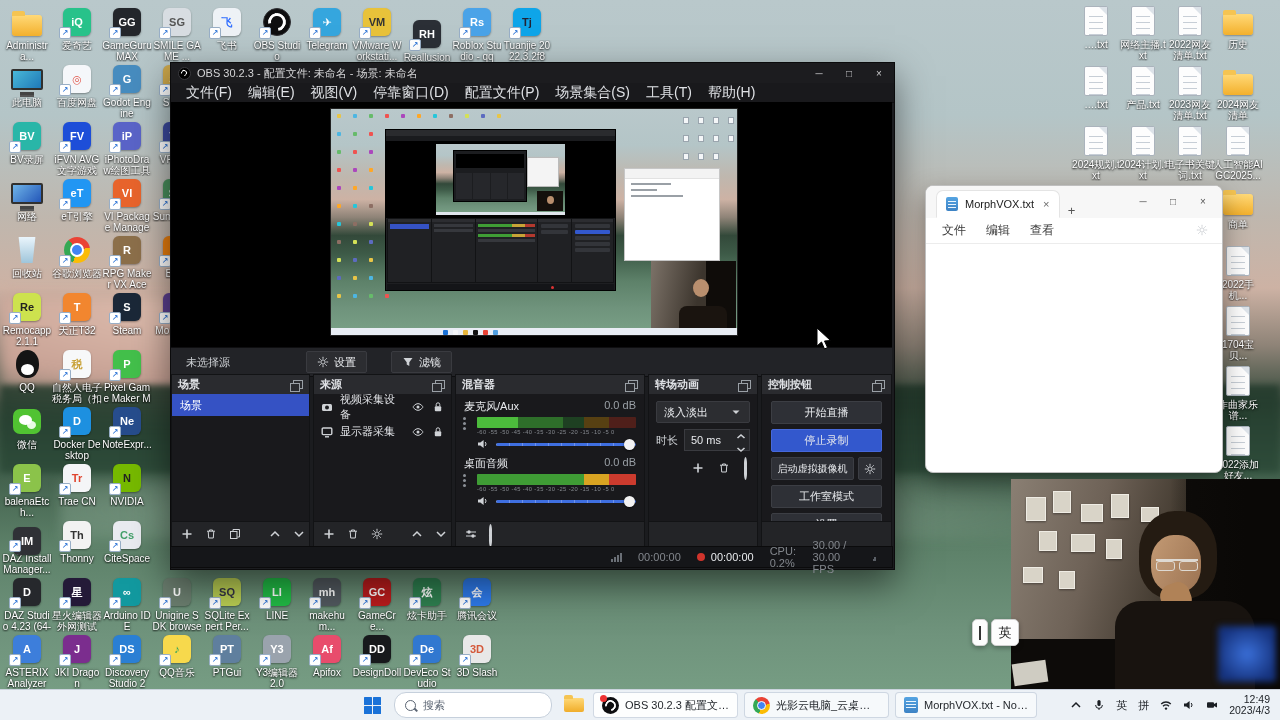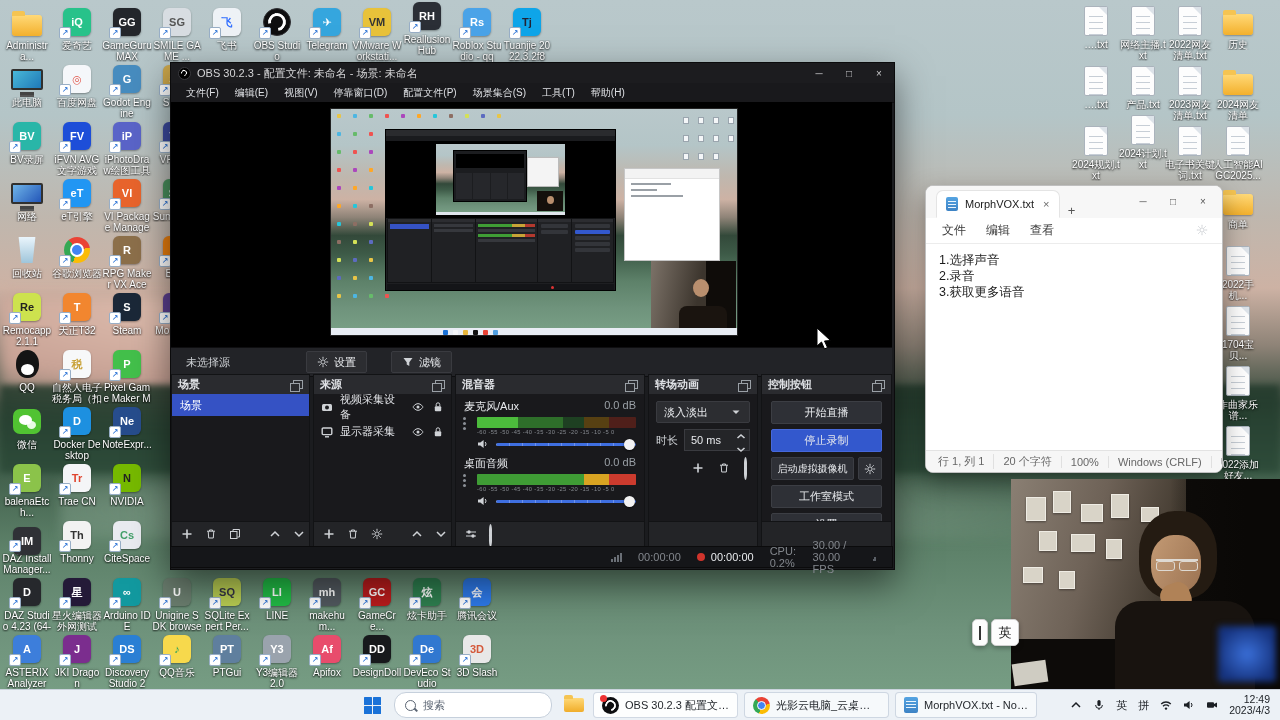--- a/index.html
+++ b/index.html
@@ -49,21 +49,21 @@
   .kebab{display:inline-block;width:3px;height:3px;border-radius:50%;background:currentColor;box-shadow:0 5px 0 currentColor,0 10px 0 currentColor;color:#cfd2d6}
 
   
   #obs{left:170px;top:62px;width:723px;height:506px;background:#1b1c1f;border:1px solid #0b0b0c;box-shadow:0 14px 34px rgba(0,0,0,.5);z-index:10}
   #obs-title{height:20px;background:#1c1c1f;display:flex;align-items:center;padding-left:7px;font-size:11px;color:#d4d4d6;gap:6px}
   .obs-logo{width:11px;height:11px;border-radius:50%;background:#000;position:relative;border:1px solid #3a3a3e}
   .obs-logo:after{content:'';position:absolute;left:2px;top:2px;width:4px;height:4px;border:1.5px solid #fff;border-radius:50%;border-bottom-color:transparent;transform:rotate(35deg)}
   .wbtns{margin-left:auto;display:flex;height:100%}
   .wbtn{width:30px;display:flex;align-items:center;justify-content:center;color:#c8c8ca;font-size:10px}
   #obs-menu{height:19px;background:#19191c;display:flex;align-items:center;gap:2px;padding-left:8px;border-bottom:1px solid #0e0e10}
-  #obs-menu .menu-item{font-size:10px;color:#dfe1e5;padding:1px 7px;border-radius:2px}
+  #obs-menu .menu-item{font-size:14px;color:#dfe1e5;padding:1px 7px;border-radius:2px}
   #obs-preview{position:absolute;left:0;top:39px;width:721px;height:245px;background:#000;overflow:hidden}
   #prev-img{position:absolute;left:160px;top:7px;width:406px;height:226px;overflow:hidden;outline:1px solid #222}
 
   
   .m-obs{position:absolute;left:54px;top:20px;width:229px;height:160px;background:#1e1f22;border:1px solid #000}
   .m-title{height:6px;background:#2a2b2e}
   .m-menu{height:5px;background:#1a1b1e}
   .m-prev{position:absolute;top:11px;left:0;right:0;height:77px;background:#000}
   .m-previmg{position:absolute;left:50px;top:3px;width:129px;height:71px;overflow:hidden}
   .mm-obs{position:absolute;left:17px;top:6px;width:72px;height:50px;background:#1c1d20;border:1px solid #000}
@@ -698,21 +698,21 @@
     </div>
     <div class="dicon" title="DesignDoll" style="left: 352px; top: 633px;">
       <div class="img">
         <div class="k-app" style="background: rgb(23, 25, 28);">
           <span>DD</span>
         </div>
         <span class="sc-arrow">↗</span>
       </div>
       <div class="lbl">DesignDoll</div>
     </div>
-    <div class="dicon" title="Reallusion Hub" style="left: 402px; top: 0;">
+    <div class="dicon" title="Reallusion Hub" style="left: 402px; top: 18px;">
       <div class="img">
         <div class="k-app" style="background: rgb(43, 47, 54);">
           <span>RH</span>
         </div>
         <span class="sc-arrow">↗</span>
       </div>
       <div class="lbl">Reallusion Hub</div>
     </div>
     <div class="dicon" title="炫卡助手" style="left: 402px; top: 576px;">
       <div class="img">
@@ -815,21 +815,21 @@
         <div class="k-folder"></div>
       </div>
       <div class="lbl">2024网友清单</div>
     </div>
     <div class="dicon" title="2024规划.txt" style="left: 1071px; top: 125px;">
       <div class="img">
         <div class="k-file"></div>
       </div>
       <div class="lbl">2024规划.txt</div>
     </div>
-    <div class="dicon" title="2024计划.txt" style="left: 1118px; top: 114px;">
+    <div class="dicon" title="2024计划.txt" style="left: 1118px; top: 125px;">
       <div class="img">
         <div class="k-file"></div>
       </div>
       <div class="lbl">2024计划.txt</div>
     </div>
     <div class="dicon" title="电子书关键词.txt" style="left: 1165px; top: 125px;">
       <div class="img">
         <div class="k-file"></div>
       </div>
       <div class="lbl">电子书关键词.txt</div>
@@ -1361,34 +1361,20 @@
         <span class="menu-item">编辑</span>
         <span class="menu-item">查看</span>
       </span>
     <span id="np-gear"><i class="oi">
           <svg viewBox="0 0 12 12" width="12" height="12">
             <path d="M6 .8v2M6 9.2v2M.8 6h2M9.2 6h2M2.3 2.3l1.4 1.4M8.3 8.3l1.4 1.4M9.7 2.3L8.3 3.7M3.7 8.3L2.3 9.7" stroke="currentColor"></path>
             <circle cx="6" cy="6" r="2.1" fill="none" stroke="currentColor"></circle>
           </svg>
         </i></span>
   </div>
-  <div id="np-body">
-
-  <div class="np-line">1.选择声音</div>
-      <div class="np-line">2.录音</div>
-      <div class="np-line">3.获取更多语音</div>
-    </div>
-  <div id="np-status">
-    <span class="seg">行 1, 列 1</span>
-    <span class="seg">20 个字符</span>
-    <span class="spacer"></span>
-    <span class="seg">100%</span>
-    <span class="seg">Windows (CRLF)</span>
-    <span class="seg">UTF-8</span>
-  </div>
 </div>
 
 <div class="abs" id="webcam">
   <div id="wc-wall"></div>
   <div id="wc-photos">
       <div class="photo" style="left: 15px; top: 18px; width: 18px; height: 22px;"></div>
       <div class="photo" style="left: 42px; top: 12px; width: 16px; height: 20px;"></div>
       <div class="photo" style="left: 70px; top: 25px; width: 20px; height: 16px;"></div>
       <div class="photo" style="left: 100px; top: 15px; width: 16px; height: 22px;"></div>
       <div class="photo" style="left: 130px; top: 28px; width: 16px; height: 13px;"></div>

